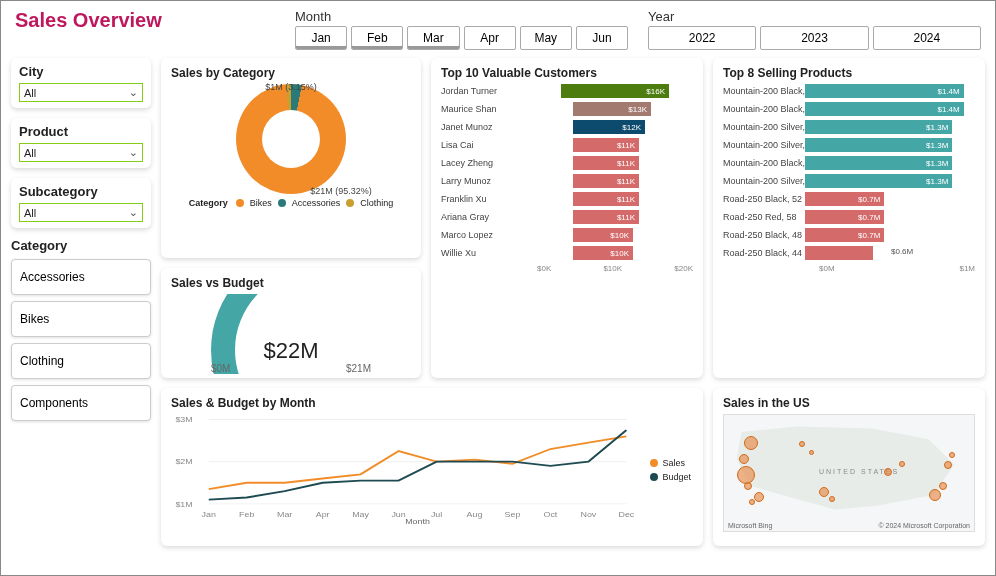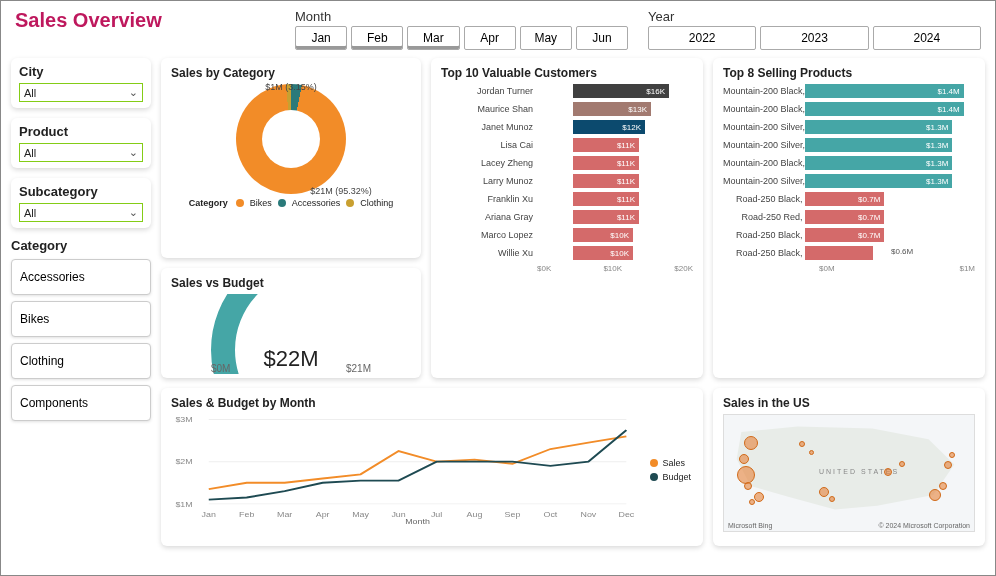--- a/index.html
+++ b/index.html
@@ -68,27 +68,27 @@
   .legend { font-size:9px; display:flex; gap:6px; align-items:center; justify-content:center; margin-top:4px; flex-wrap:wrap;}
   .sw { width:8px; height:8px; border-radius:50%; display:inline-block; }
   
   .gauge {
     width:160px; height:80px; margin:0 auto; position:relative; overflow:hidden;
   }
   .gauge::before {
     content:""; position:absolute; width:160px; height:160px; border-radius:50%;
     border:24px solid #45a6a6; bottom:-80px; left:0;
   }
-  .gauge-center { position:absolute; bottom:2px; width:100%; text-align:center; font-size:22px; color:#222; }
+  .gauge-center { position:absolute; bottom:10px; width:100%; text-align:center; font-size:22px; color:#222; }
   .gauge-left { position:absolute; bottom:0; left:0; font-size:10px; color:#666; }
   .gauge-right { position:absolute; bottom:0; right:0; font-size:10px; color:#666; }
   
   .barlist { display:flex; flex-direction:column; gap:4px; margin-top:4px; }
   .barrow { display:flex; align-items:center; gap:4px; font-size:9px; }
-  .barrow .lbl { width:92px; text-align:right; color:#444; white-space:nowrap; overflow:hidden; text-overflow:ellipsis;}
+  .barrow .lbl { width:92px; color:#444; white-space:nowrap; overflow:hidden; text-overflow:ellipsis;}
   .barrow .bar { height:14px; position:relative; display:flex; align-items:center; justify-content:flex-end; padding-right:4px; color:#fff; font-size:8px;}
   .axis { display:flex; justify-content:space-between; font-size:8px; color:#888; margin-left:96px; margin-top:4px;}
   
   .linechart { width:100%; height:110px; }
   .line-legend { position:absolute; right:12px; top:44%; font-size:9px; display:flex; flex-direction:column; gap:4px;}
   .ll-row { display:flex; align-items:center; gap:4px;}
   
   .usmap { position:relative; width:100%; height:calc(100% - 24px); background:#f4f6f8; border:1px solid #ddd;}
   .land { position:absolute; inset:8px 8px 18px 8px; background:#e8ece8; clip-path: polygon(4% 10%, 28% 4%, 60% 6%, 84% 18%, 95% 46%, 86% 80%, 62% 92%, 44% 96%, 24% 82%, 8% 70%, 2% 40%); }
   .bubble { position:absolute; border-radius:50%; background:rgba(230,120,40,0.55); border:1px solid #d06a1a;}
@@ -183,21 +183,21 @@
         <div class="gauge-right">$21M</div>
       </div>
     </div>
 
     <div class="card customers-wrap">
       <h3>Top 10 Valuable Customers</h3>
       <div class="barlist" id="cust-bars">
           <div class="barrow">
             <span class="lbl">Jordan Turner</span>
             <div style="flex: 1 1 0%; position: relative; height: 14px;">
-              <div class="bar" style="position: absolute; right: 24px; width: 96px; background: #404040;">$16K</div>
+              <div class="bar" style="position: absolute; right: 24px; width: 108px; background: #4d7c0f;">$16K</div>
             </div>
           </div>
           <div class="barrow">
             <span class="lbl">Maurice Shan</span>
             <div style="flex: 1 1 0%; position: relative; height: 14px;">
               <div class="bar" style="position: absolute; right: 42px; width: 78px; background: rgb(162, 122, 112);">$13K</div>
             </div>
           </div>
           <div class="barrow">
             <span class="lbl">Janet Munoz</span>

